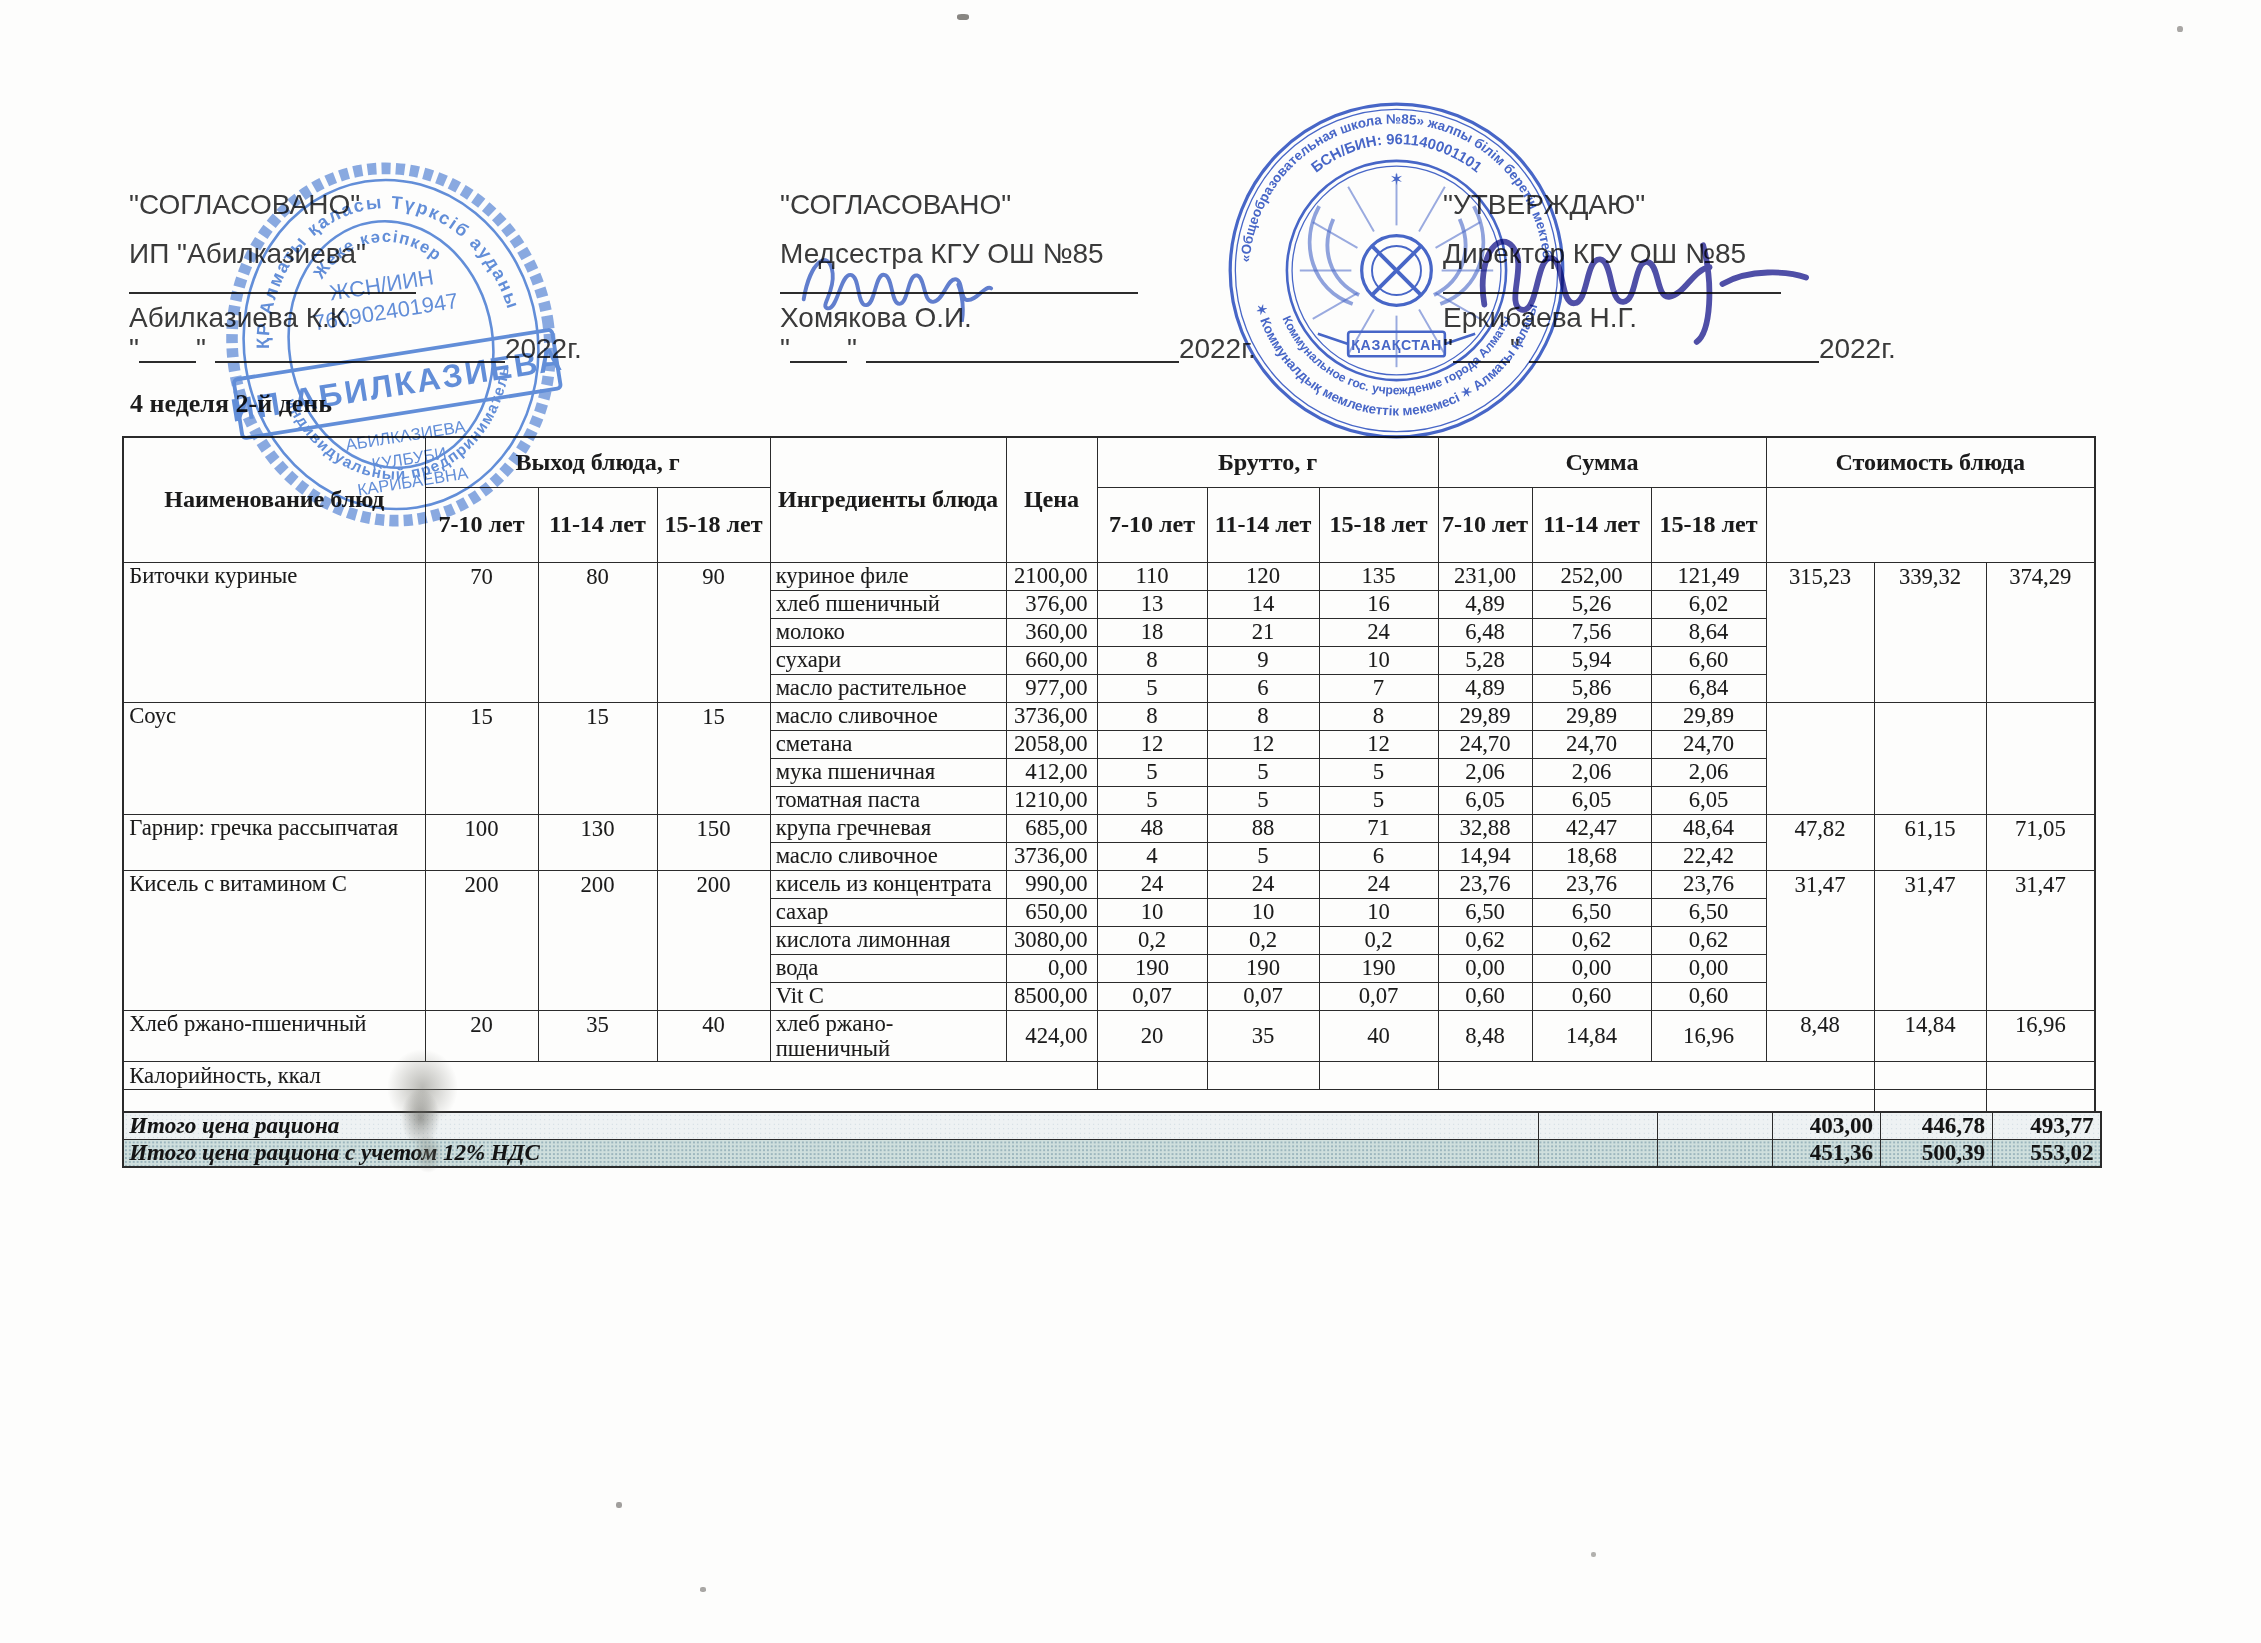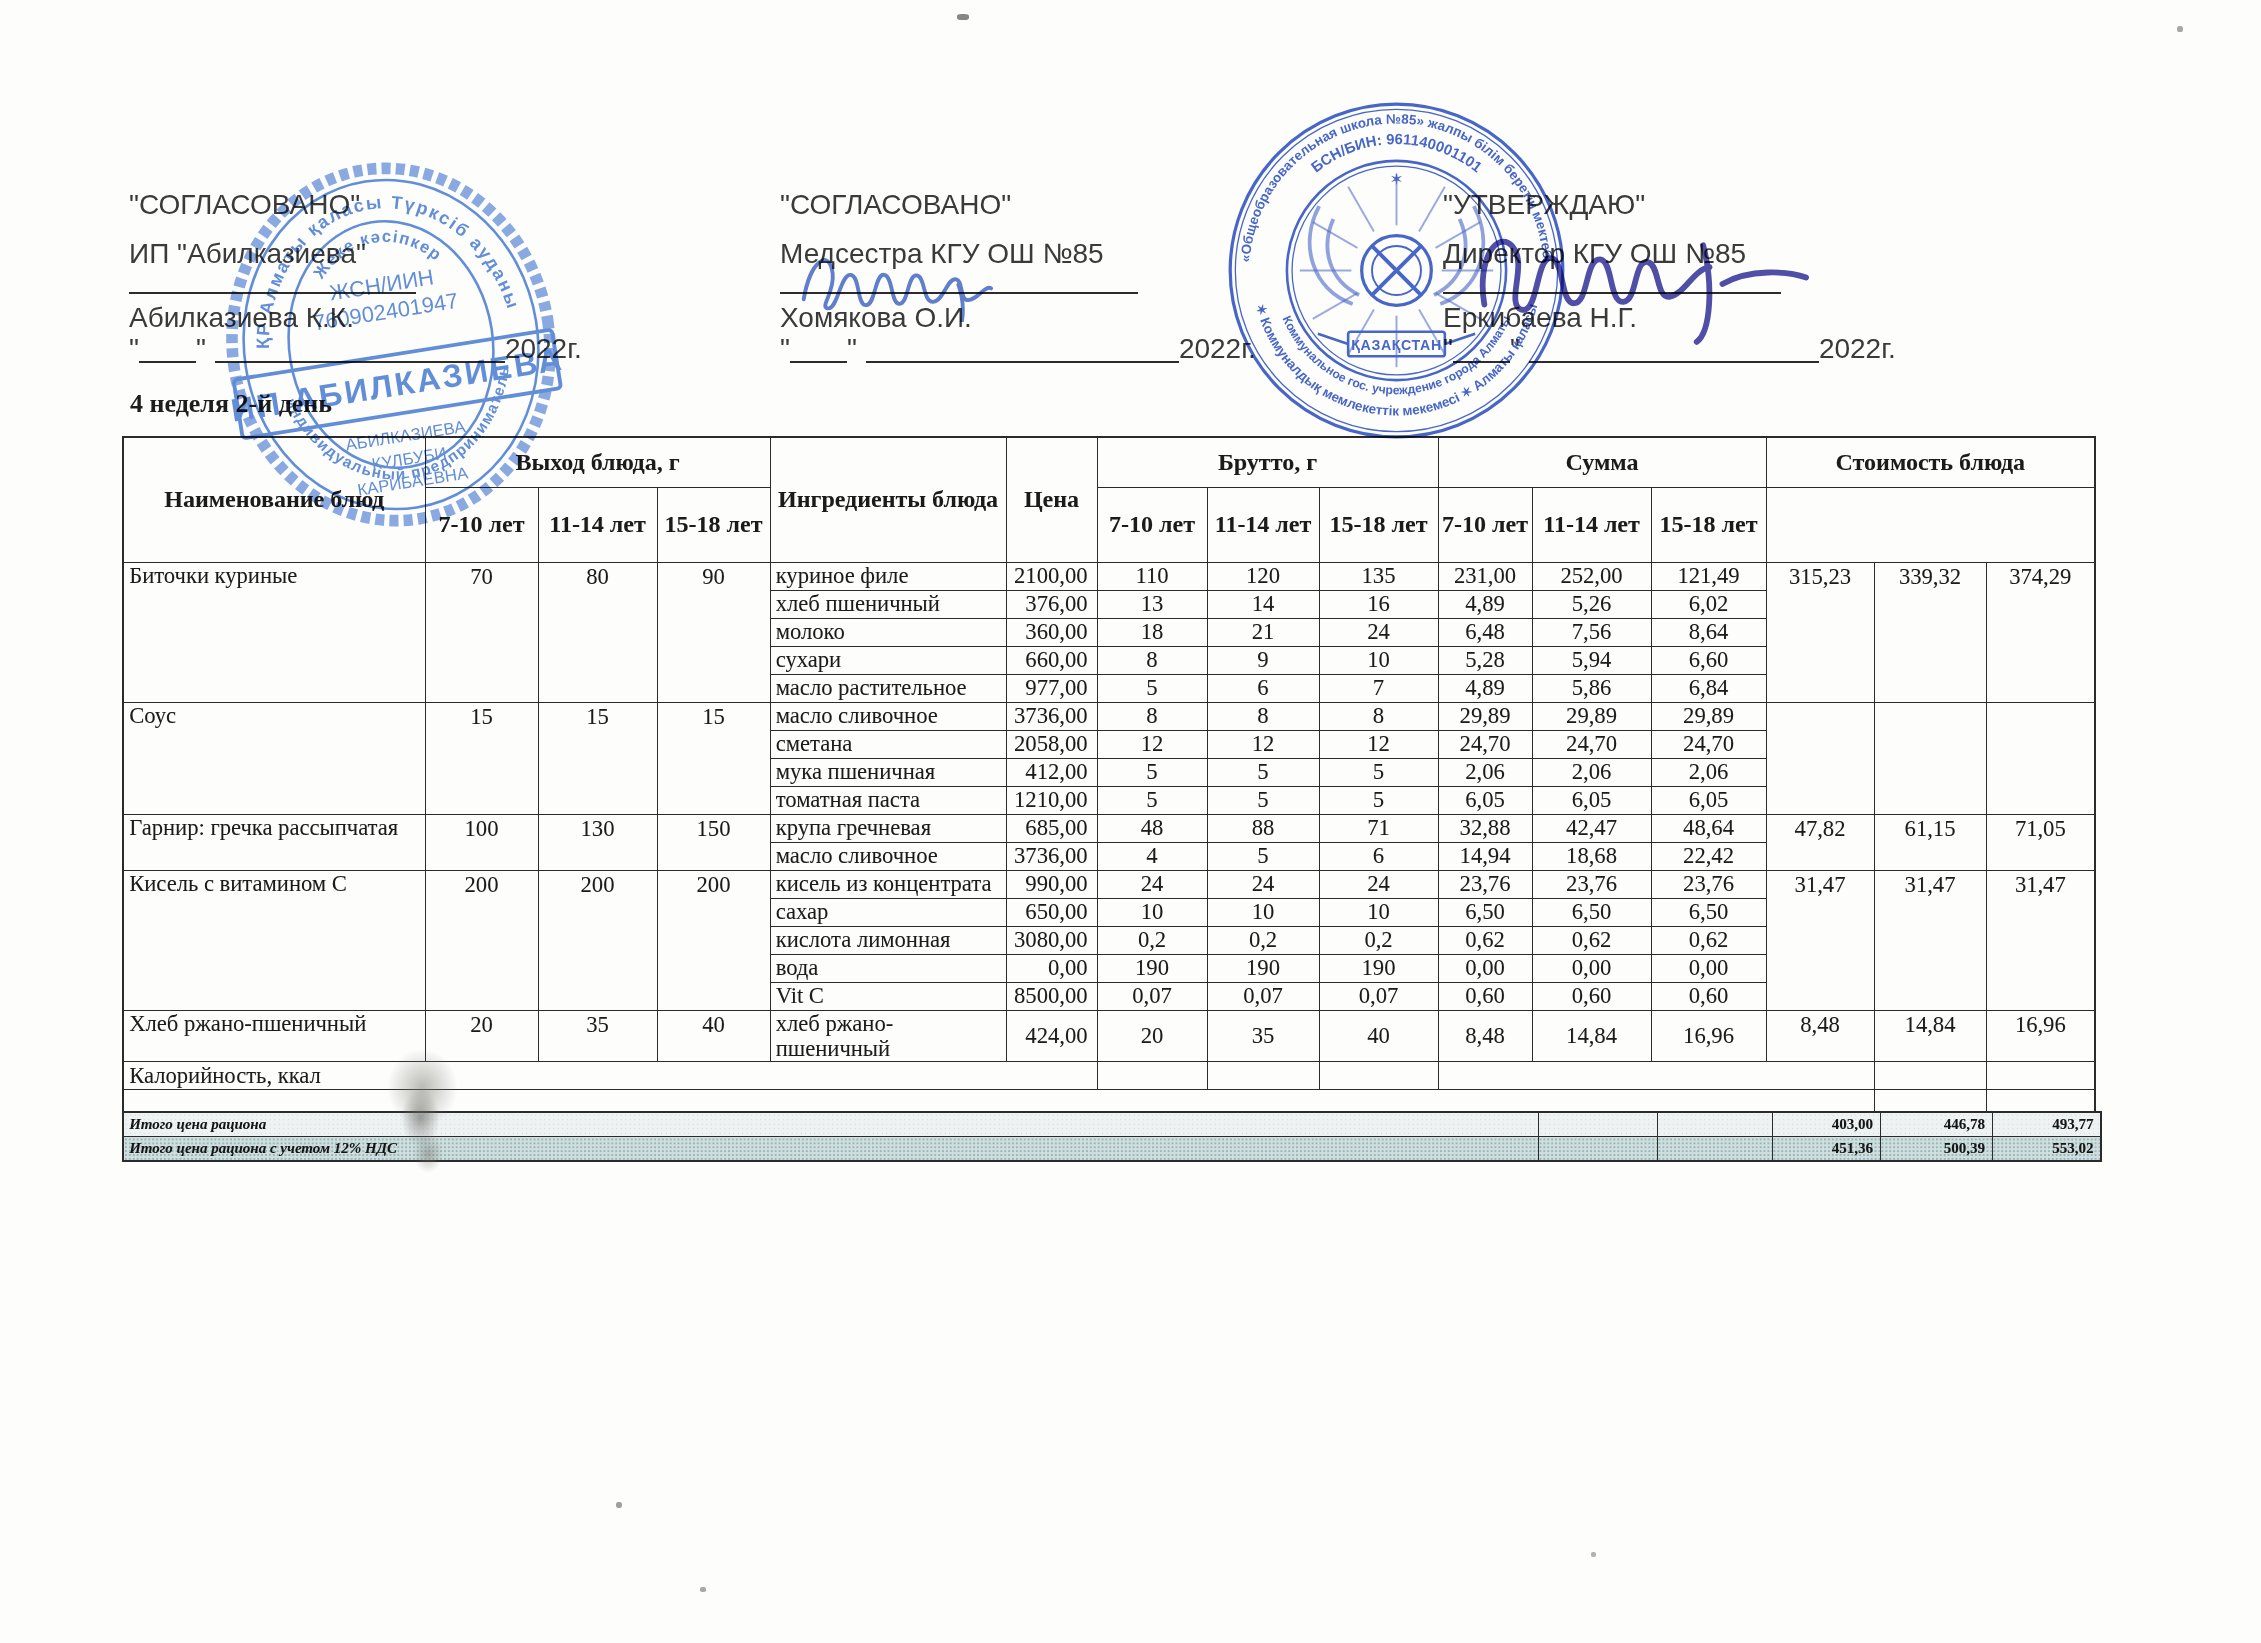--- a/index.html
+++ b/index.html
@@ -41,21 +41,21 @@
   .menu td{font-size:22.6px;line-height:1.12;}
   td.c-name{text-align:left;vertical-align:top;}
   td.c-num{text-align:center;vertical-align:middle;}
   td.c-top{vertical-align:top;padding-top:1.3px;}
   td.c-ing{text-align:left;vertical-align:middle;}
   td.c-price{text-align:right;vertical-align:middle;padding-right:9px;}
   td.c-cal{font-weight:normal;text-align:left;vertical-align:middle;}
 
   table.totals{border-collapse:collapse;table-layout:fixed;position:absolute;left:122px;top:1111px;
              width:1973px;font-family:"Liberation Serif",serif;color:#141414;border:2.6px solid #2b2b2b;}
-  .totals td{border:1.9px solid #2b2b2b;font-size:15px;padding:0 5.2px;height:23px;
+  .totals td{border:1.9px solid #2b2b2b;font-size:23px;padding:0 5.2px;height:23px;
              text-shadow:0.3px 0.3px 0 rgba(30,30,30,0.22);}
   .totals td.lbl{font-weight:bold;font-style:italic;text-align:left;}
   .totals td.val{font-weight:bold;text-align:right;padding-right:6.4px;}
   tr.t1 td{background-color:#eef2f3;
      background-image:radial-gradient(rgba(100,135,160,.30) 0.8px, transparent 0.9px);
      background-size:4.5px 4.5px;}
   tr.t2 td{background-color:#cfdfdd;
      background-image:radial-gradient(rgba(60,105,130,.35) 0.8px, transparent 1px);
      background-size:3.9px 3.9px;}
 

